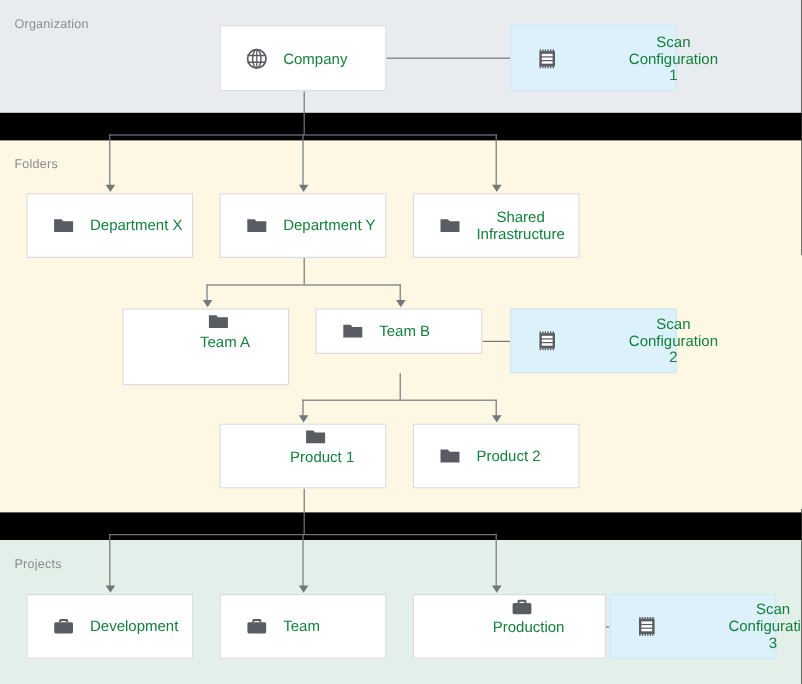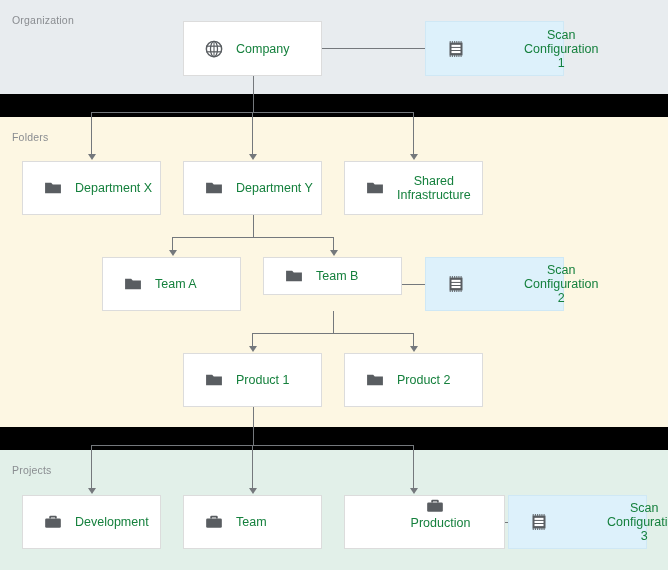--- a/index.html
+++ b/index.html
@@ -183,21 +183,21 @@
         </svg>
         <span class="label">Department Y</span>
       </div>
       <div class="node" style="left: 344px; top: 161px; width: 139px; height: 54px;">
         <svg class="icon" viewBox="0 0 24 24">
           <path d="M2.5 5.6h7.3l1.9 2.1h9.8v10.7H2.5z" fill="#595d61"></path>
         </svg>
         <span class="label">Shared
 Infrastructure</span>
       </div>
-      <div class="node" style="left: 102px; top: 257px; width: 139px; height: 54px;">
+      <div class="node" style="left: 102px; top: 257px; width: 139px; height: 64px; flex-direction: column;">
         <svg class="icon" viewBox="0 0 24 24">
           <path d="M2.5 5.6h7.3l1.9 2.1h9.8v10.7H2.5z" fill="#595d61"></path>
         </svg>
         <span class="label">Team A</span>
       </div>
       <div class="node" style="left: 263px; top: 257px; width: 139px; height: 38px;">
         <svg class="icon" viewBox="0 0 24 24">
           <path d="M2.5 5.6h7.3l1.9 2.1h9.8v10.7H2.5z" fill="#595d61"></path>
         </svg>
         <span class="label">Team B</span>
@@ -217,21 +217,21 @@
           <rect x="17.4" y="2.6" width="1.4" height="1.9" fill="#595d61"></rect>
           <rect x="17.4" y="19.5" width="1.4" height="1.9" fill="#595d61"></rect>
           <rect x="4.2" y="4.3" width="15.6" height="15.4" fill="#595d61"></rect>
           <rect x="6.6" y="7.0" width="10.8" height="2.5" fill="#ffffff"></rect>
           <rect x="6.6" y="10.7" width="10.8" height="2.5" fill="#ffffff"></rect>
           <rect x="6.6" y="14.4" width="10.8" height="2.5" fill="#ffffff"></rect>
         </svg>
         <span class="label">Scan
 Configuration 2</span>
       </div>
-      <div class="node" style="left: 183px; top: 353px; width: 139px; height: 54px;">
+      <div class="node" style="left: 183px; top: 353px; width: 139px; height: 54px; flex-direction: column;">
         <svg class="icon" viewBox="0 0 24 24">
           <path d="M2.5 5.6h7.3l1.9 2.1h9.8v10.7H2.5z" fill="#595d61"></path>
         </svg>
         <span class="label">Product 1</span>
       </div>
       <div class="node" style="left: 344px; top: 353px; width: 139px; height: 54px;">
         <svg class="icon" viewBox="0 0 24 24">
           <path d="M2.5 5.6h7.3l1.9 2.1h9.8v10.7H2.5z" fill="#595d61"></path>
         </svg>
         <span class="label">Product 2</span>

